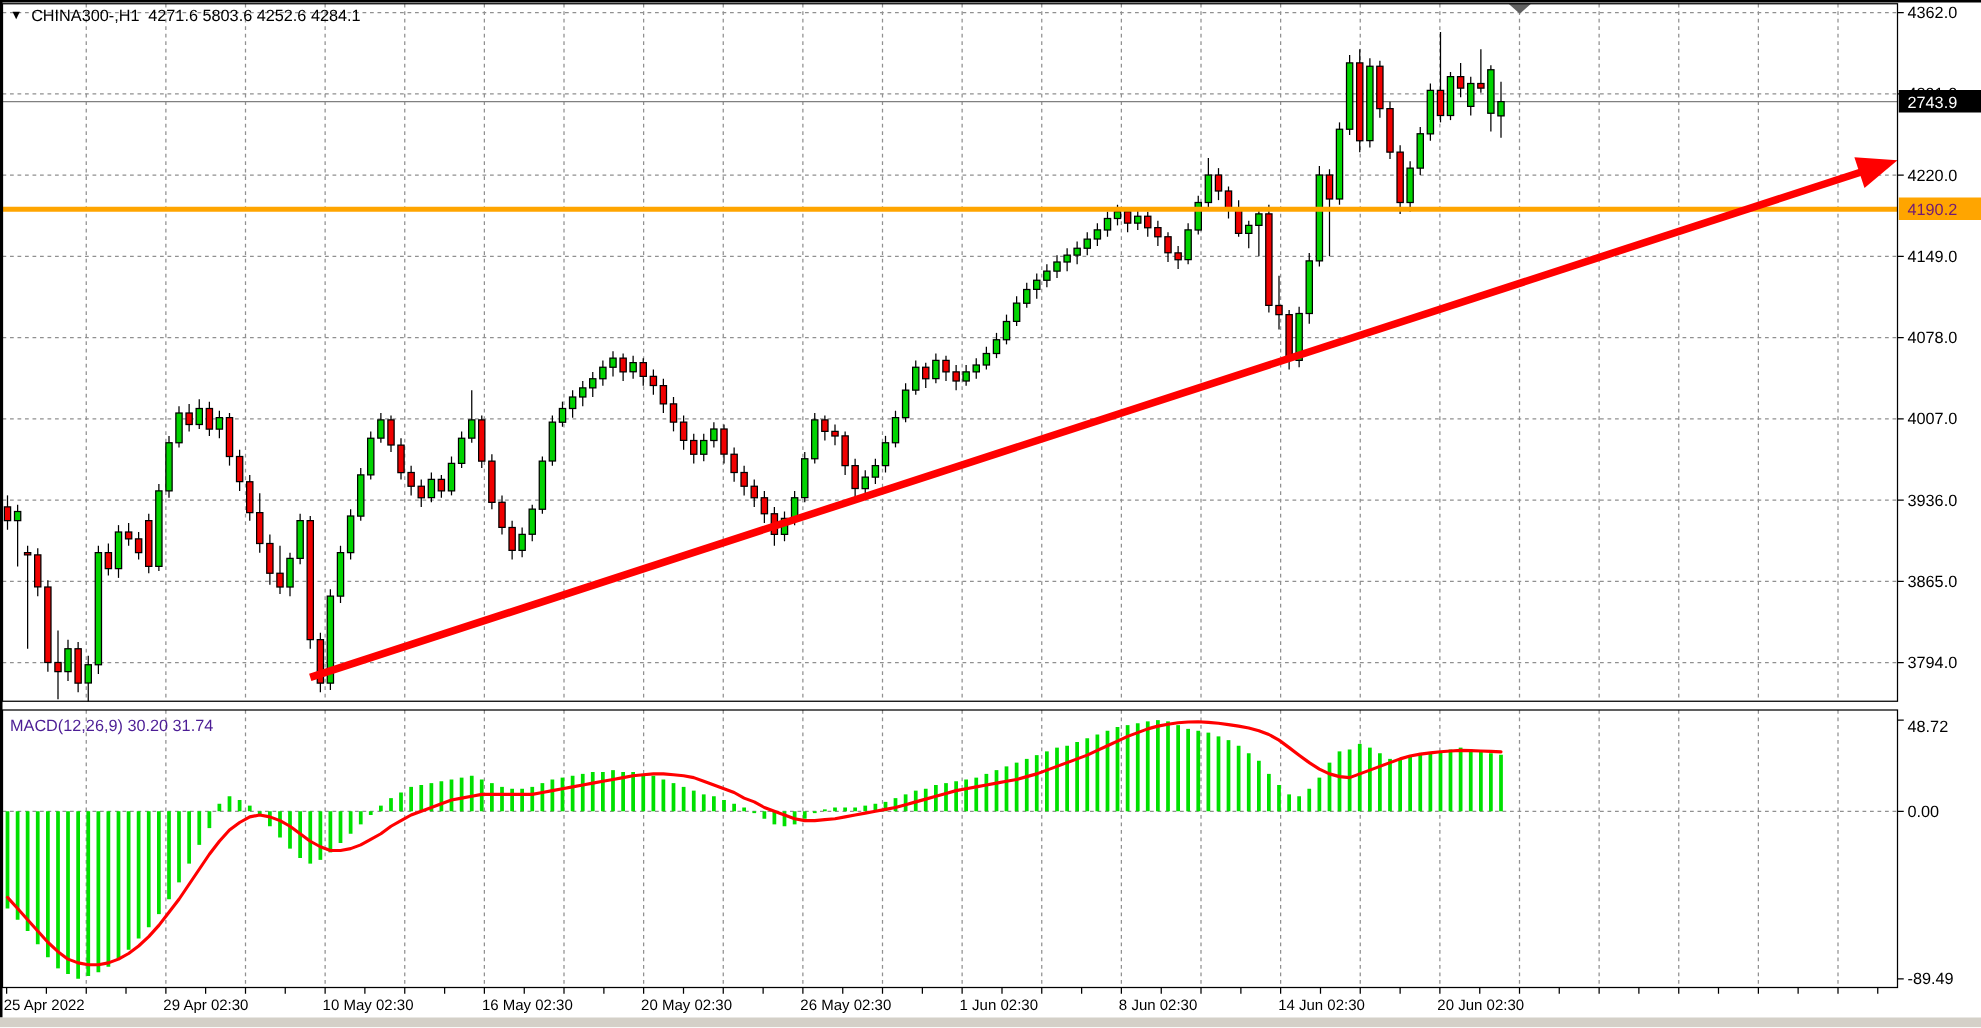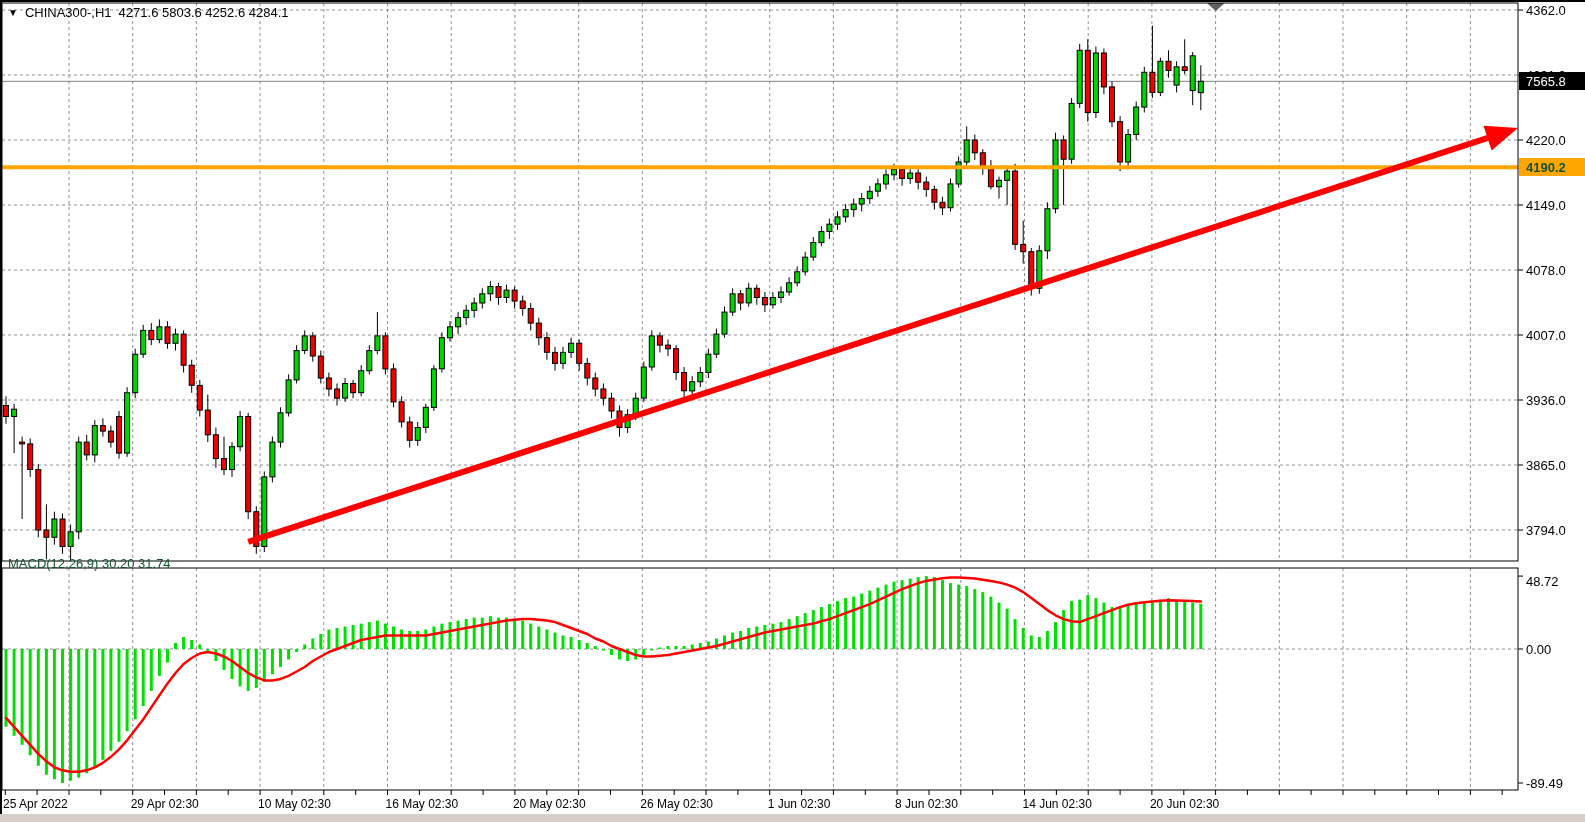--- a/index.html
+++ b/index.html
@@ -2,25 +2,25 @@
 <html><head>
 <meta charset="utf-8">
 <style>
   html,body{margin:0;padding:0;background:#fff;}
   #win{position:relative;width:1585px;height:822px;background:#fff;overflow:hidden;
        font-family:"Liberation Sans",sans-serif;}
   #chart-svg{position:absolute;left:0;top:0;}
   .hdr{position:absolute;left:8px;top:5px;display:flex;align-items:center;gap:7px;
        font-size:13px;color:#000;z-index:5;}
   .hdr .tri{font-size:10px;line-height:10px;}
-  .macd-lbl{position:absolute;left:8px;top:556px;font-size:13px;color:#14532d;z-index:5;}
+  .macd-lbl{position:absolute;left:8px;top:573px;font-size:13px;color:#4c1d95;z-index:5;}
   .price-box{position:absolute;left:1519px;width:66px;height:18px;z-index:6;
        font-size:13px;display:flex;align-items:center;padding-left:7px;box-sizing:border-box;}
   #cur-box{top:72px;background:#000;color:#fff;}
-  #alert-box{top:158px;background:#ffa500;color:#14532d;font-weight:bold;}
+  #alert-box{top:158px;background:#ffa500;color:#701a75;}
 </style>
 </head>
 <body>
 
 <div id="win">
   <svg id="chart-svg" width="1585" height="822">
       <g stroke="#909090" stroke-width="1" stroke-dasharray="3 3">
         <line x1="69.0" y1="3" x2="69.0" y2="561"></line>
         <line x1="69.0" y1="568" x2="69.0" y2="790"></line>
         <line x1="132.7" y1="3" x2="132.7" y2="561"></line>
@@ -637,15 +637,15 @@
     </svg>
 
   <div class="hdr">
     <span class="tri">▼</span>
     <span>CHINA300-,H1</span>
     <span>4271.6 5803.6 4252.6 4284.1</span>
   </div>
 
   <div class="macd-lbl">MACD(12,26,9) 30.20 31.74</div>
 
-  <div class="price-box" id="cur-box">7565.8</div>
+  <div class="price-box" id="cur-box">2743.9</div>
   <div class="price-box" id="alert-box">4190.2</div>
 </div>
 
 </body></html>

